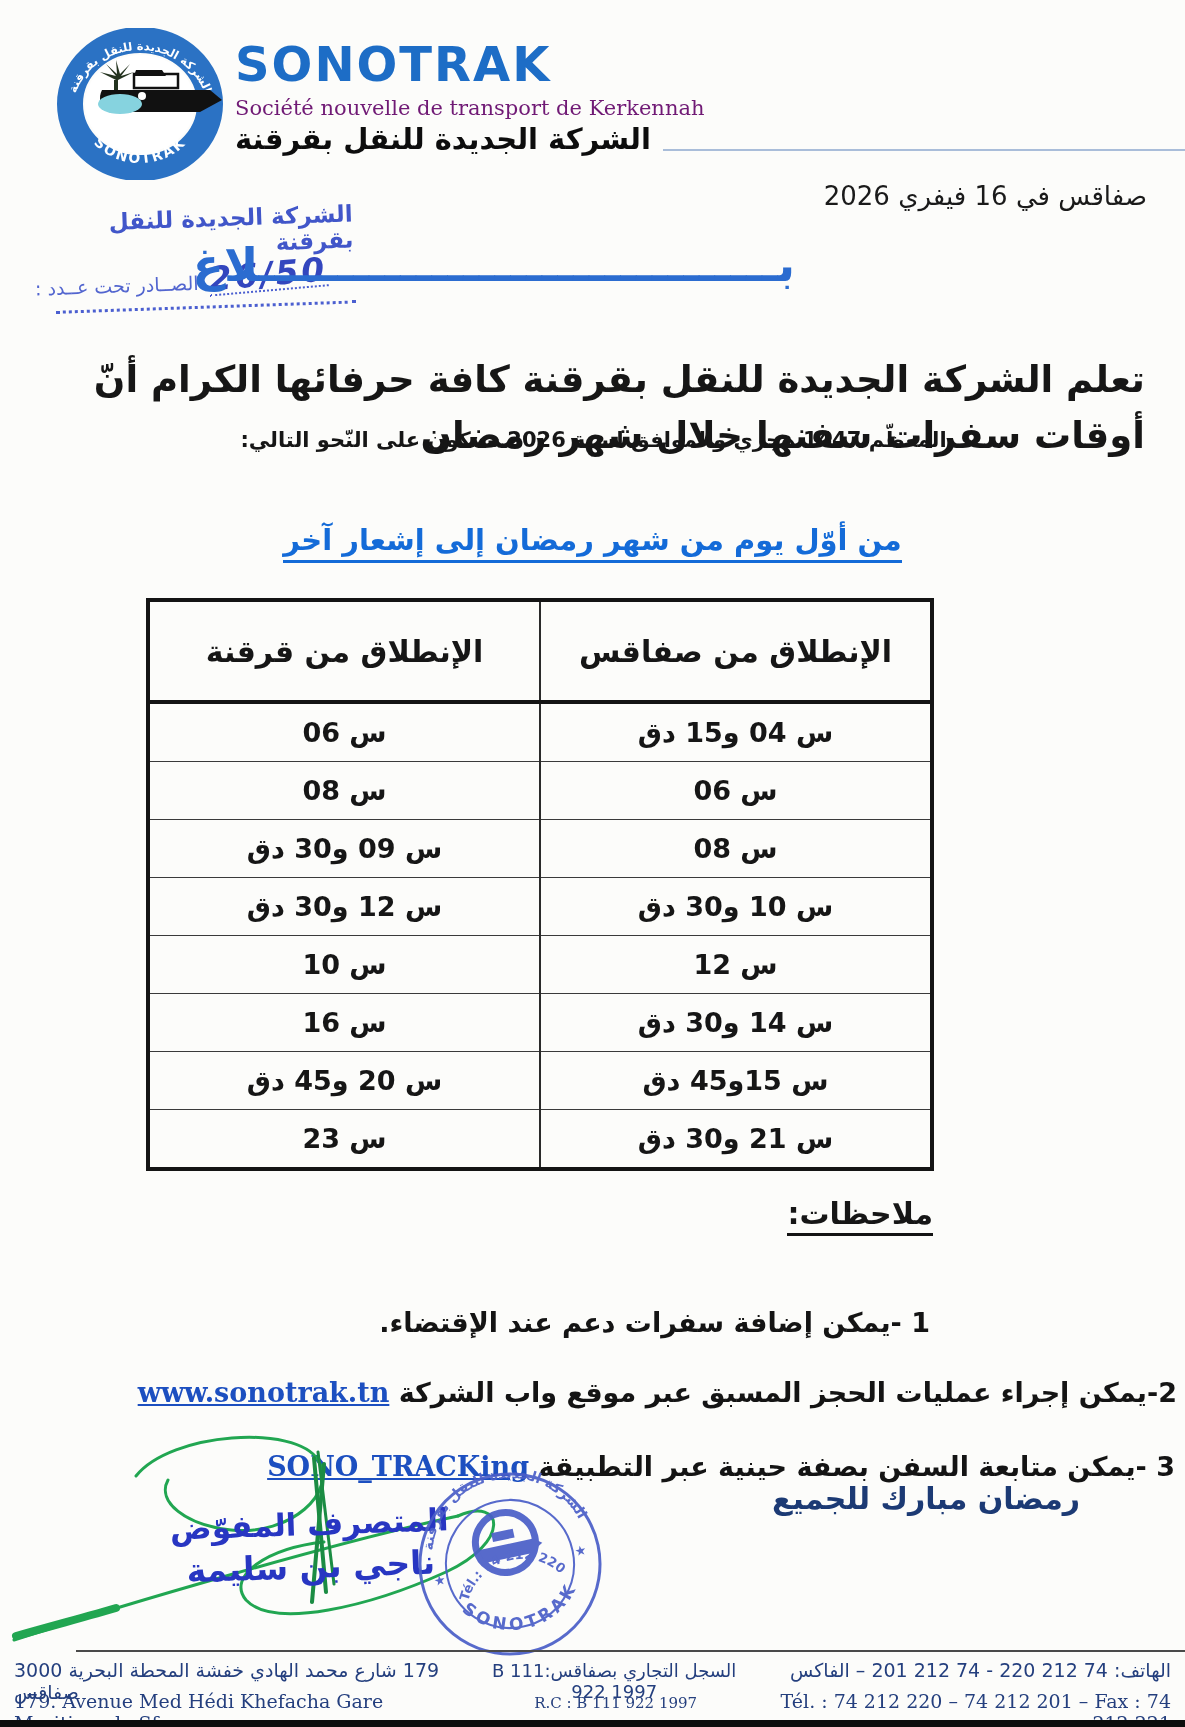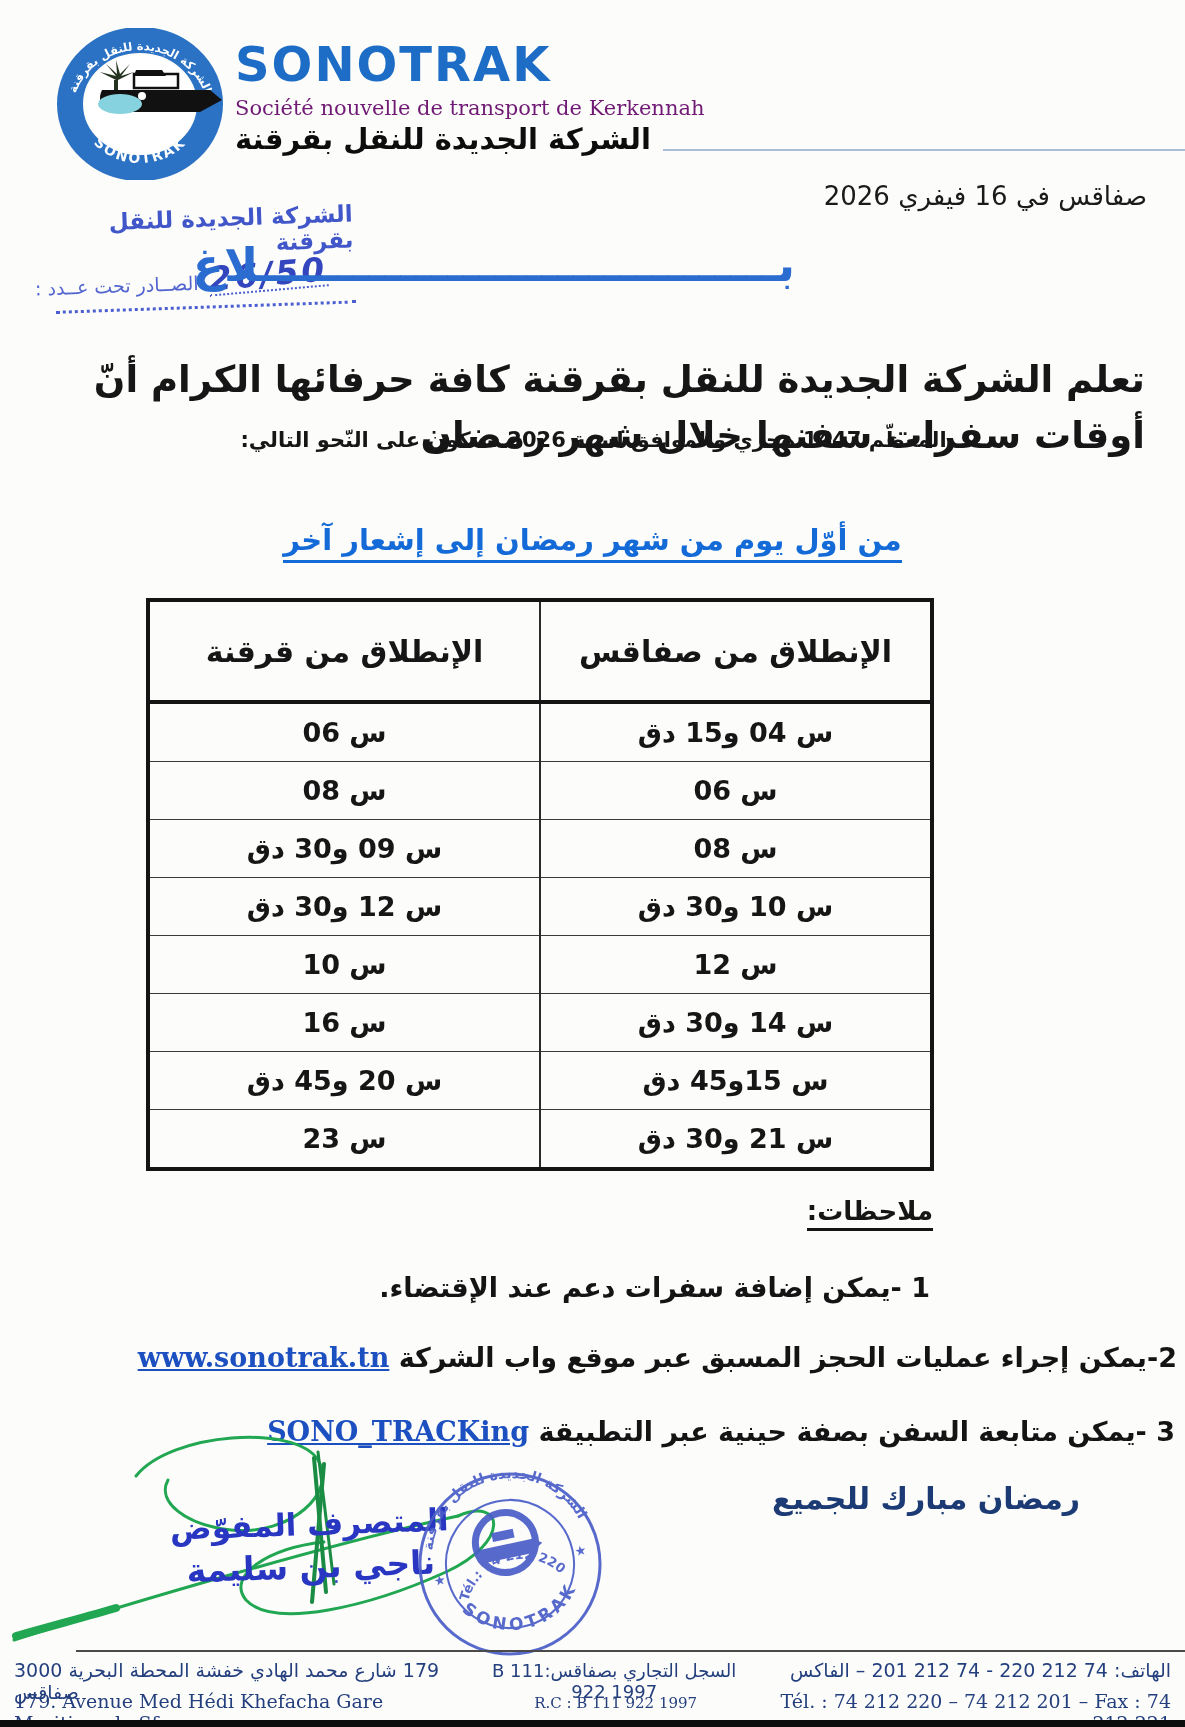--- a/index.html
+++ b/index.html
@@ -30,23 +30,23 @@
   .period-heading{position:absolute; left:0; right:0; top:523px; text-align:center; direction:rtl;}
   .period-heading span{display:inline-block; font-size:29px; font-weight:bold; color:#146bd8; border-bottom:3px solid #146bd8; padding-bottom:3px;}
   
   .schedule{position:absolute; left:146px; top:598px; width:788px; border-collapse:collapse; direction:rtl;
     border:4px solid #141414; table-layout:fixed;}
   .schedule th{height:96px; font-size:30px; font-weight:bold; border-bottom:4px solid #141414; border-left:2px solid #2a2a2a;}
   .schedule th:last-child{border-left:none;}
   .schedule td{height:55px; text-align:center; font-size:27px; font-weight:bold; border-top:1.5px solid #3a3a3a; border-left:2px solid #2a2a2a;}
   .schedule td:last-child{border-left:none;}
   
-  .notes-heading{position:absolute; right:252px; top:1196px; font-size:26px; font-weight:bold; direction:rtl;
+  .notes-heading{position:absolute; right:252px; top:1196px; font-size:30px; font-weight:bold; direction:rtl;
     border-bottom:3px solid #141414; padding-bottom:2px;}
-  .note{position:absolute; font-size:27px; font-weight:bold; direction:rtl; color:#141414; white-space:nowrap;}
+  .note{position:absolute; font-size:27px; font-weight:bold; direction:rtl; color:#141414; white-space:nowrap;margin-top:35px;}
   .note-1{right:255px; top:1272px;}
   .note-2{right:8px;  top:1342px;}
   .note-3{right:10px; top:1416px;}
   .doc-link{color:#1c4fc0; text-decoration:underline; font-family:"DejaVu Serif", serif; font-weight:bold;}
   
   .greeting{position:absolute; right:105px; top:1481px; font-size:30px; font-weight:bold; color:#1c3a74; direction:rtl;}
   .sig-svg{position:absolute; left:6px; top:1424px;}
   .sig-block{position:absolute; left:140px; top:1506px; width:340px; text-align:center; transform:rotate(-2deg);
     color:#2836c2; direction:rtl; line-height:1.2;}
   .sig-title{font-size:31px; font-weight:bold;}

